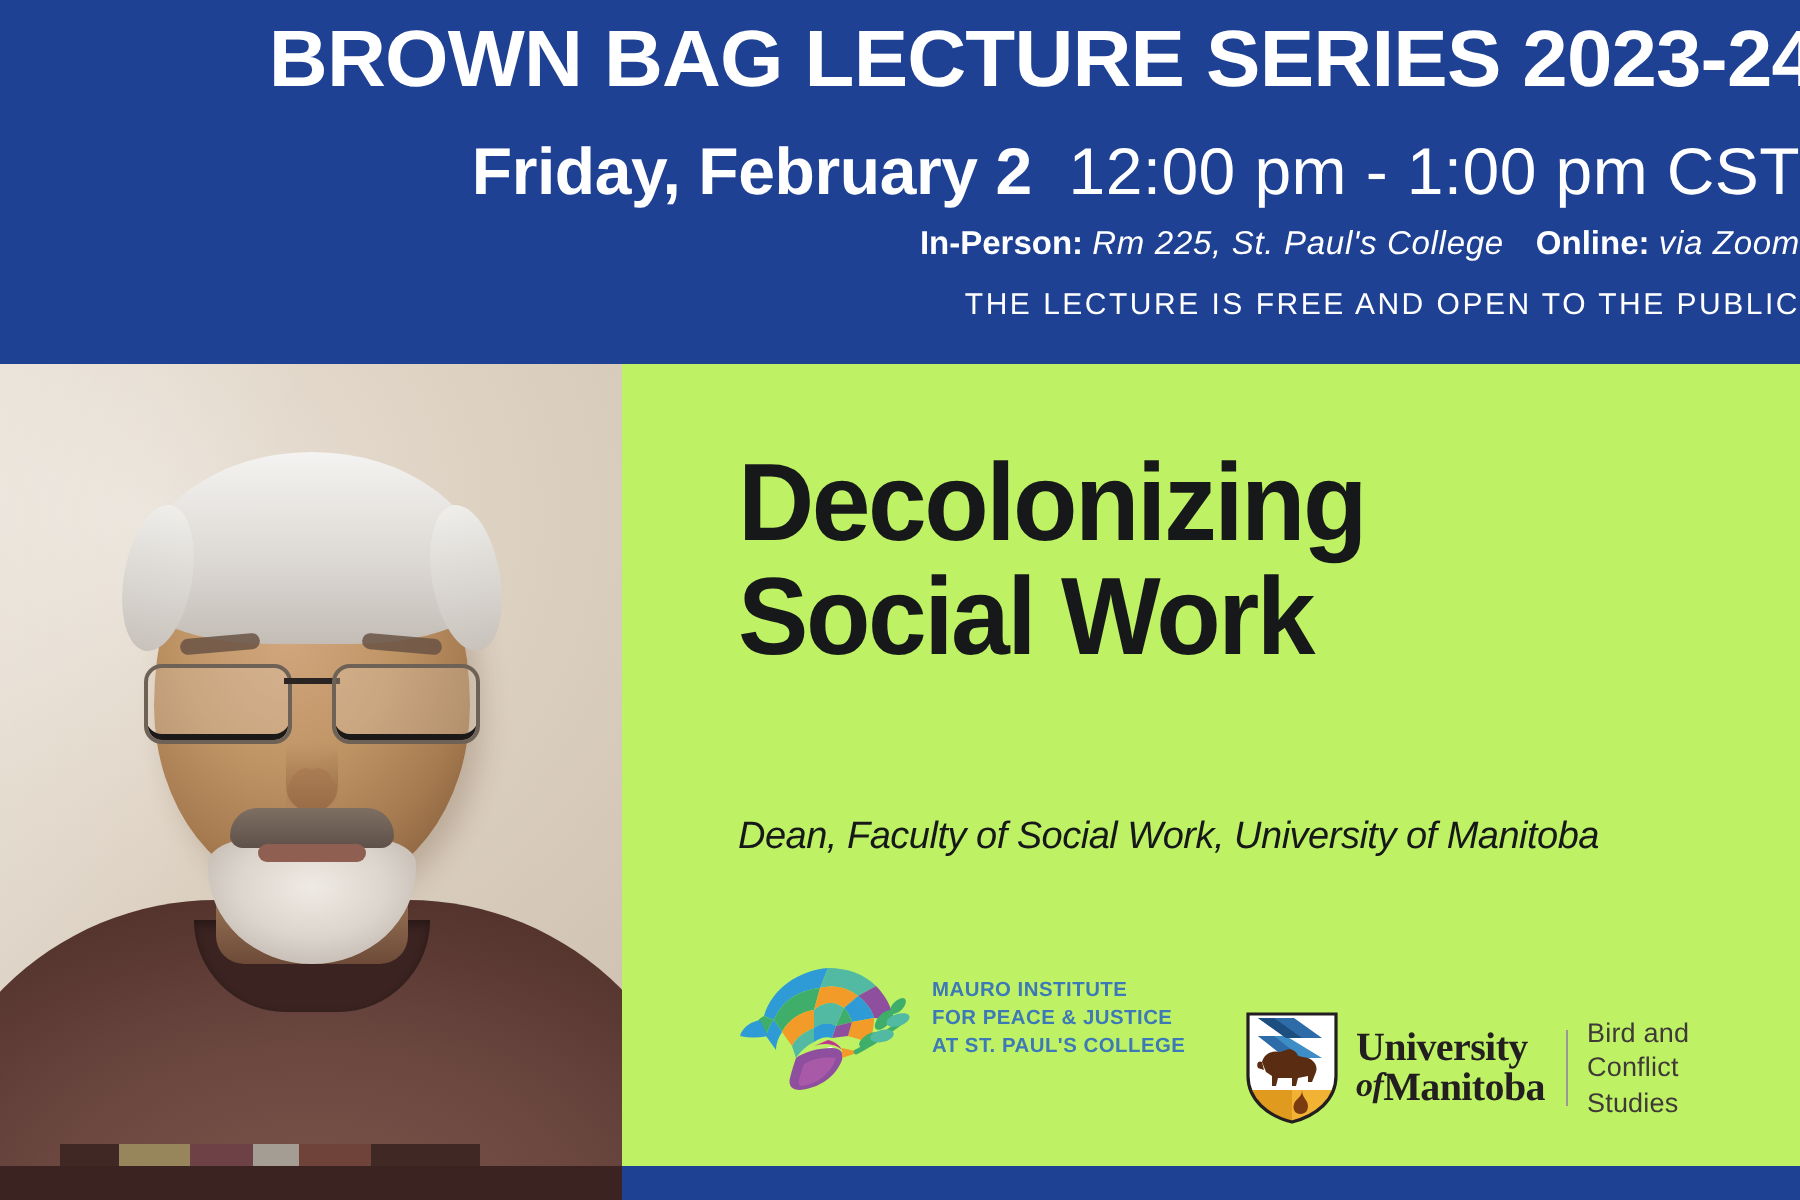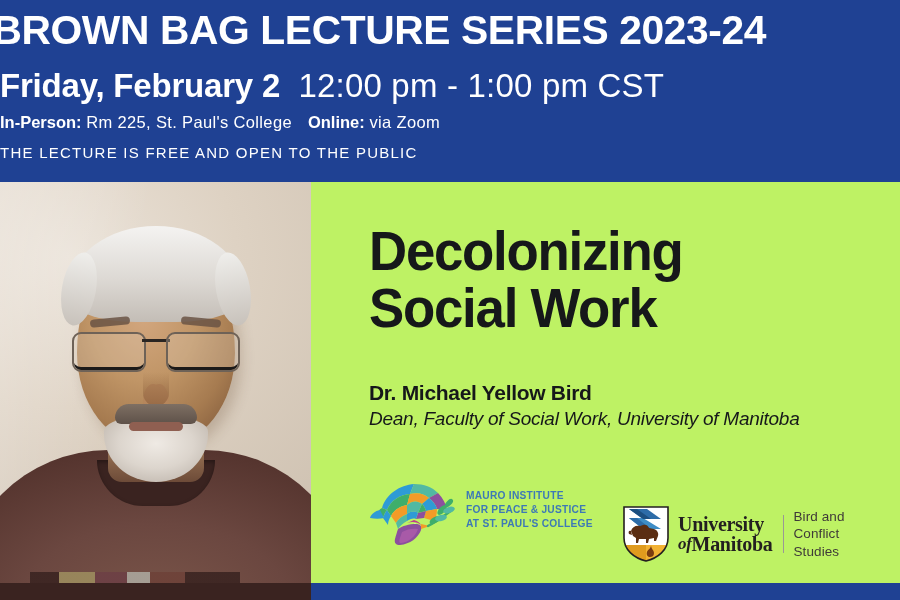--- a/index.html
+++ b/index.html
@@ -7,21 +7,21 @@
     width:900px;height:600px;overflow:hidden;
     background:#ffffff;
     font-family:"Liberation Sans","DejaVu Sans",sans-serif;
   }
   .poster{position:relative;width:900px;height:600px;overflow:hidden;background:#fff;}
 
   
   .header{
     position:absolute;left:0;top:0;width:900px;height:182px;
     background:#1f4193;
-    display:flex;flex-direction:column;align-items:flex-start;justify-content:flex-start;
+    display:flex;flex-direction:column;align-items:flex-end;justify-content:flex-start;
     box-sizing:border-box;padding-top:9px;
   }
   .series-title{
     color:#ffffff;
     font-family:"Liberation Sans","DejaVu Sans",sans-serif;
     font-weight:bold;
     font-size:40px;
     letter-spacing:-0.4px;
     line-height:1.05;
     transform:scaleX(1.02);
@@ -40,21 +40,21 @@
   .datetime .d-reg{font-weight:400;letter-spacing:0.2px;}
   .venue{
     color:#ffffff;
     margin-top:9px;
     font-size:16.5px;
     line-height:1.1;
     white-space:nowrap;
     text-align:center;
   }
   .venue .v-bold{font-weight:bold;}
-  .venue .v-reg{font-weight:400;letter-spacing:0.35px;}
+  .venue .v-reg{font-weight:400;letter-spacing:0.35px;font-style:italic;}
   .venue .v-gap{display:inline-block;width:16px;}
   .freeline{
     color:#ffffff;
     margin-top:13px;
     font-size:15px;
     letter-spacing:1.25px;
     font-weight:400;
     white-space:nowrap;
     text-align:center;
   }
@@ -278,21 +278,20 @@
     <div class="glasses">
       <div class="lens l"></div>
       <div class="bridge"></div>
       <div class="lens r"></div>
     </div>
   </div>
 
   <div class="content">
     <div class="lecture-title">Decolonizing
 Social Work</div>
-    <div class="speaker-name">Dr. Michael Yellow Bird</div>
     <div class="speaker-role">Dean, Faculty of Social Work, University of Manitoba</div>
 
     <div class="logos">
 
       <div class="logo-mauro">
         <div class="dove">
           <svg viewBox="0 0 92 72" width="92" height="72" aria-hidden="true">
 
             <g>
               <path d="M16 34 C20 20 34 11 48 10 L44 20 C34 21 25 26 21 36 Z" fill="#2e9bd6"></path>

